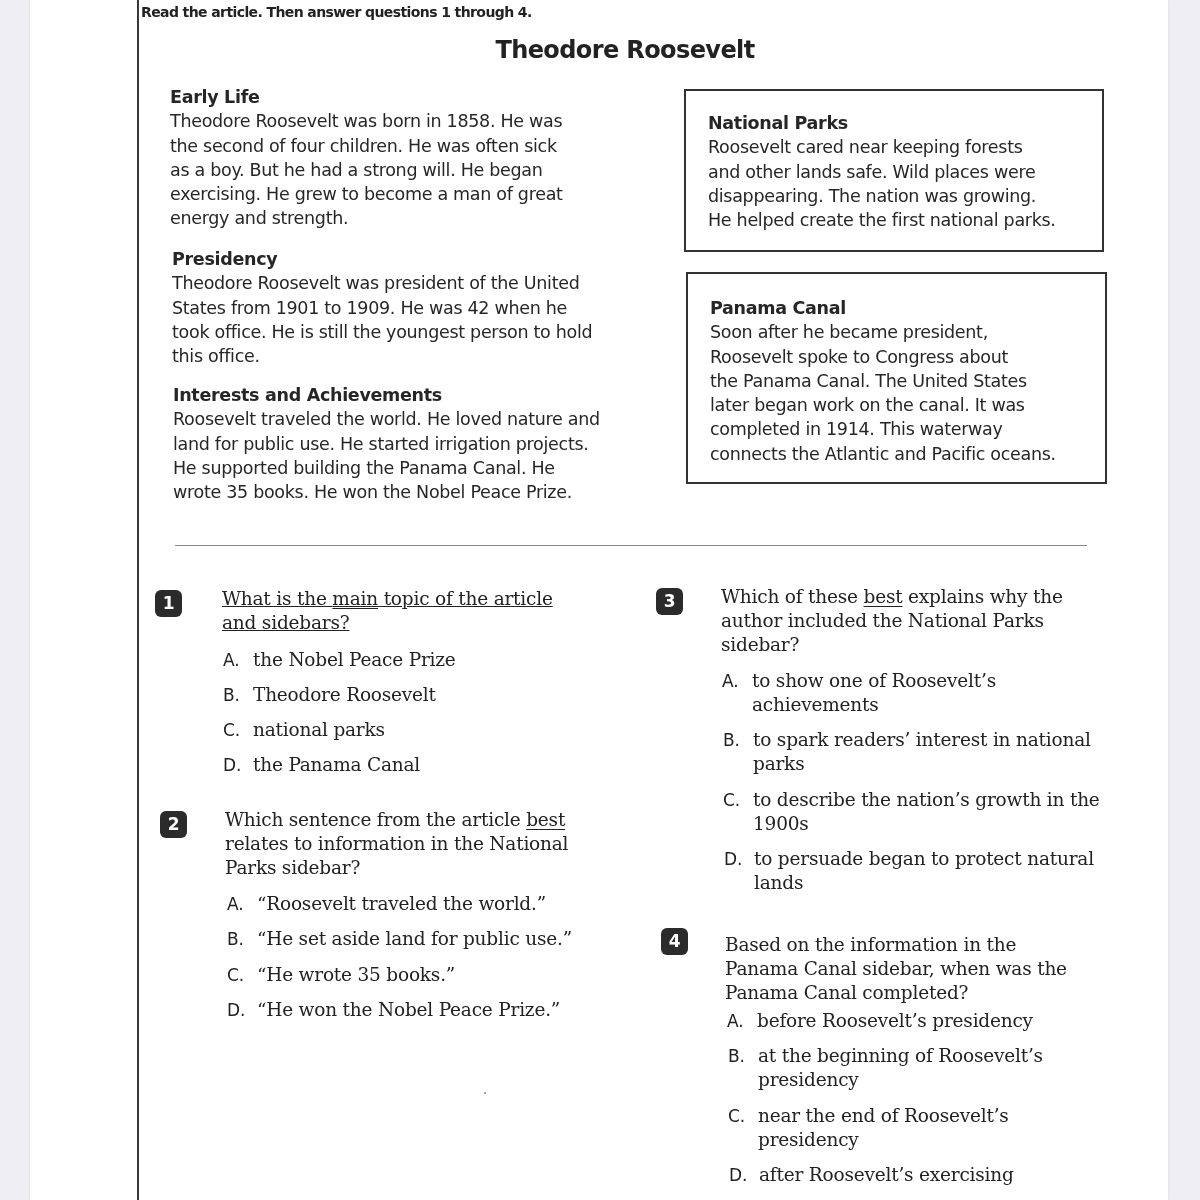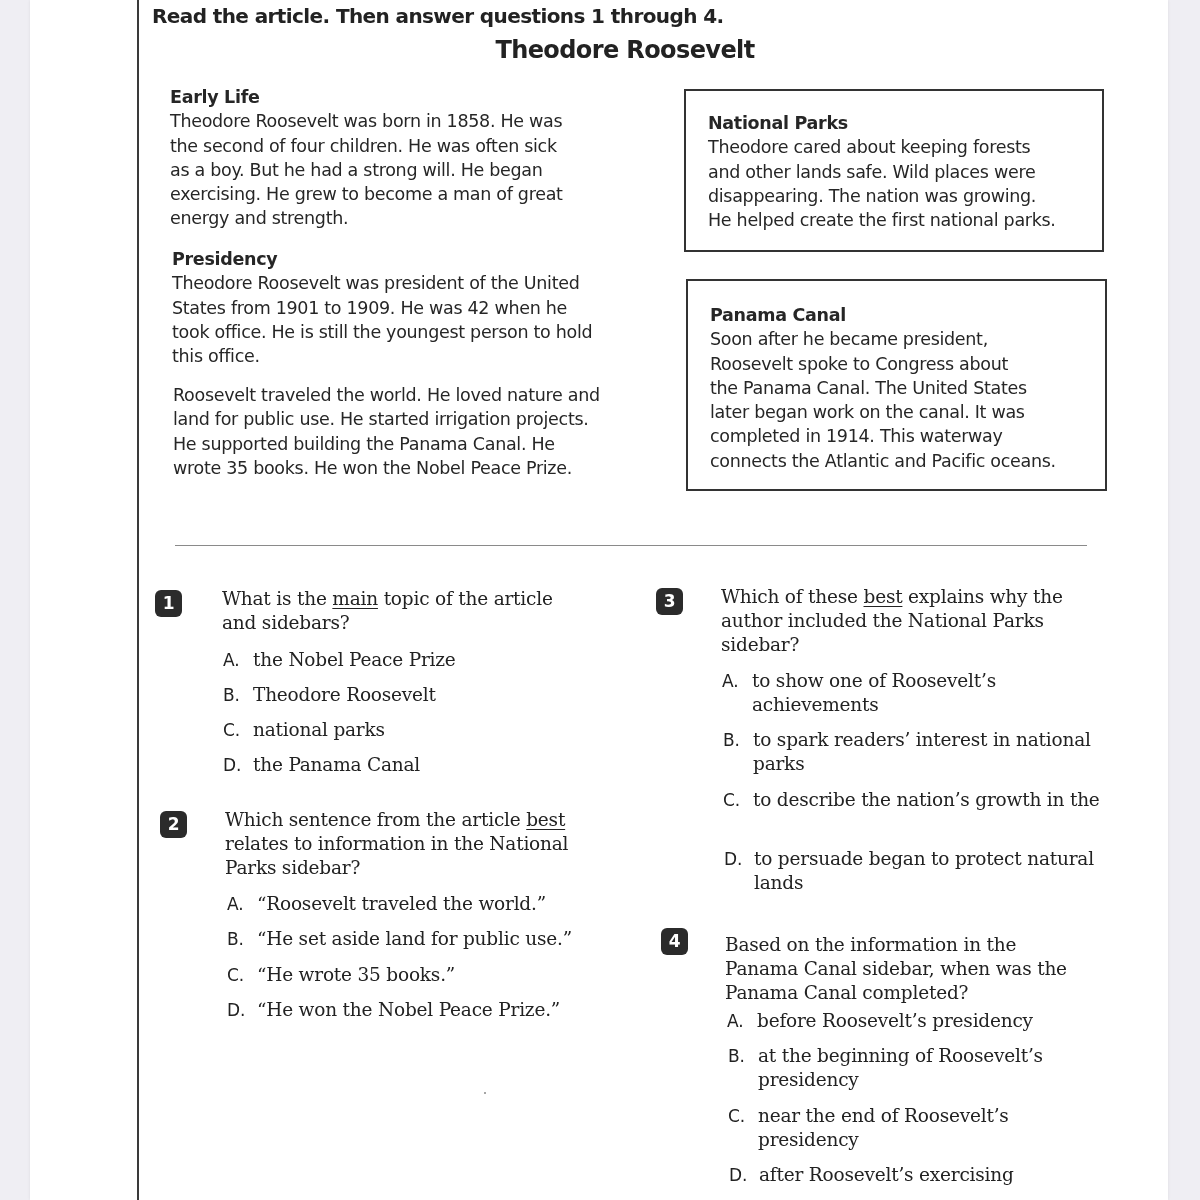--- a/index.html
+++ b/index.html
@@ -13,23 +13,23 @@
     .page {
       position: absolute; left: 30px; top: 0; width: 1138px; height: 1200px;
       background: #ffffff;
       box-shadow: 0 0 3px rgba(0,0,0,0.08);
     }
     .edge-line {
       position: absolute; left: 107px; top: 0; width: 2px; height: 1200px;
       background: #3a3a3a;
     }
     .instructions {
-      position: absolute; left: 152px; top: 4px;
+      position: absolute; left: 141px; top: 4px;
       font-family: "DejaVu Sans", sans-serif; font-weight: bold;
-      font-size: 20px; letter-spacing: -0.6px; color: #222;
+      font-size: 14px; letter-spacing: -0.6px; color: #222;
     }
     .title {
       position: absolute; left: 0; width: 1250px; top: 36px; text-align: center;
       font-family: "DejaVu Sans", sans-serif; font-weight: bold;
       font-size: 24px; letter-spacing: -0.6px; color: #222;
     }
     .sec {
       position: absolute; font-size: 17.5px; line-height: 24.3px; color: #262626;
       letter-spacing: -0.3px;
     }
@@ -91,53 +91,54 @@
 
 <div class="sec" style="left:172px; top:247px;">
   <p class="head">Presidency</p>
   <p>Theodore Roosevelt was president of the United</p>
   <p>States from 1901 to 1909. He was 42 when he</p>
   <p>took office. He is still the youngest person to hold</p>
   <p>this office.</p>
 </div>
 
 <div class="sec" style="left:173px; top:383px;">
+  <p class="head">Interests and Achievements</p>
   <p>Roosevelt traveled the world. He loved nature and</p>
   <p>land for public use. He started irrigation projects.</p>
   <p>He supported building the Panama Canal. He</p>
   <p>wrote 35 books. He won the Nobel Peace Prize.</p>
 </div>
 
 <div class="sidebar" style="left:684px; top:89px; width:420px; height:163px;">
   <div class="inner" style="left:22px; top:20px;">
     <div class="head">National Parks</div>
-    <div>Theodore cared about keeping forests</div>
+    <div>Roosevelt cared near keeping forests</div>
     <div>and other lands safe. Wild places were</div>
     <div>disappearing. The nation was growing.</div>
     <div>He helped create the first national parks.</div>
   </div>
 </div>
 
-<div class="sidebar" style="left:686px; top:272px; width:421px; height:212px;margin-top:7px;">
+<div class="sidebar" style="left:686px; top:272px; width:421px; height:212px;">
   <div class="inner" style="left:22px; top:22px;">
     <div class="head">Panama Canal</div>
     <div>Soon after he became president,</div>
     <div>Roosevelt spoke to Congress about</div>
     <div>the Panama Canal. The United States</div>
     <div>later began work on the canal. It was</div>
     <div>completed in 1914. This waterway</div>
     <div>connects the Atlantic and Pacific oceans.</div>
   </div>
 </div>
 
 <div class="divider"></div>
 
 <div class="q" style="left:155px; top:587px;">
   <div class="qnum" style="left:0; top:3px;">1</div>
-  <div class="qtext" style="left:67px; top:0; width:420px;">
+  <div class="qtext" style="left:67px; top:0; width:420px;text-decoration:underline;">
     <div><span>What is the </span><u>main</u><span> topic of the article</span></div>
     <div><span>and sidebars?</span></div>
   </div>
   <div class="opt" style="left:68px; top:61px; width:420px; height:24px;">
     <span class="letter">A.</span>
     <span class="otext">the Nobel Peace Prize</span>
   </div>
   <div class="opt" style="left:68px; top:96px; width:420px; height:24px;">
     <span class="letter">B.</span>
     <span class="otext">Theodore Roosevelt</span>
@@ -195,20 +196,21 @@
     <span class="letter">B.</span>
     <span class="otext">
       <div>to spark readers’ interest in national</div>
       <div>parks</div>
     </span>
   </div>
   <div class="opt" style="left:67px; top:203px; width:420px; height:48px;">
     <span class="letter">C.</span>
     <span class="otext">
       <div>to describe the nation’s growth in the</div>
+      <div>1900s</div>
     </span>
   </div>
   <div class="opt" style="left:68px; top:262px; width:420px; height:48px;">
     <span class="letter">D.</span>
     <span class="otext">
       <div>to persuade began to protect natural</div>
       <div>lands</div>
     </span>
   </div>
 </div>

